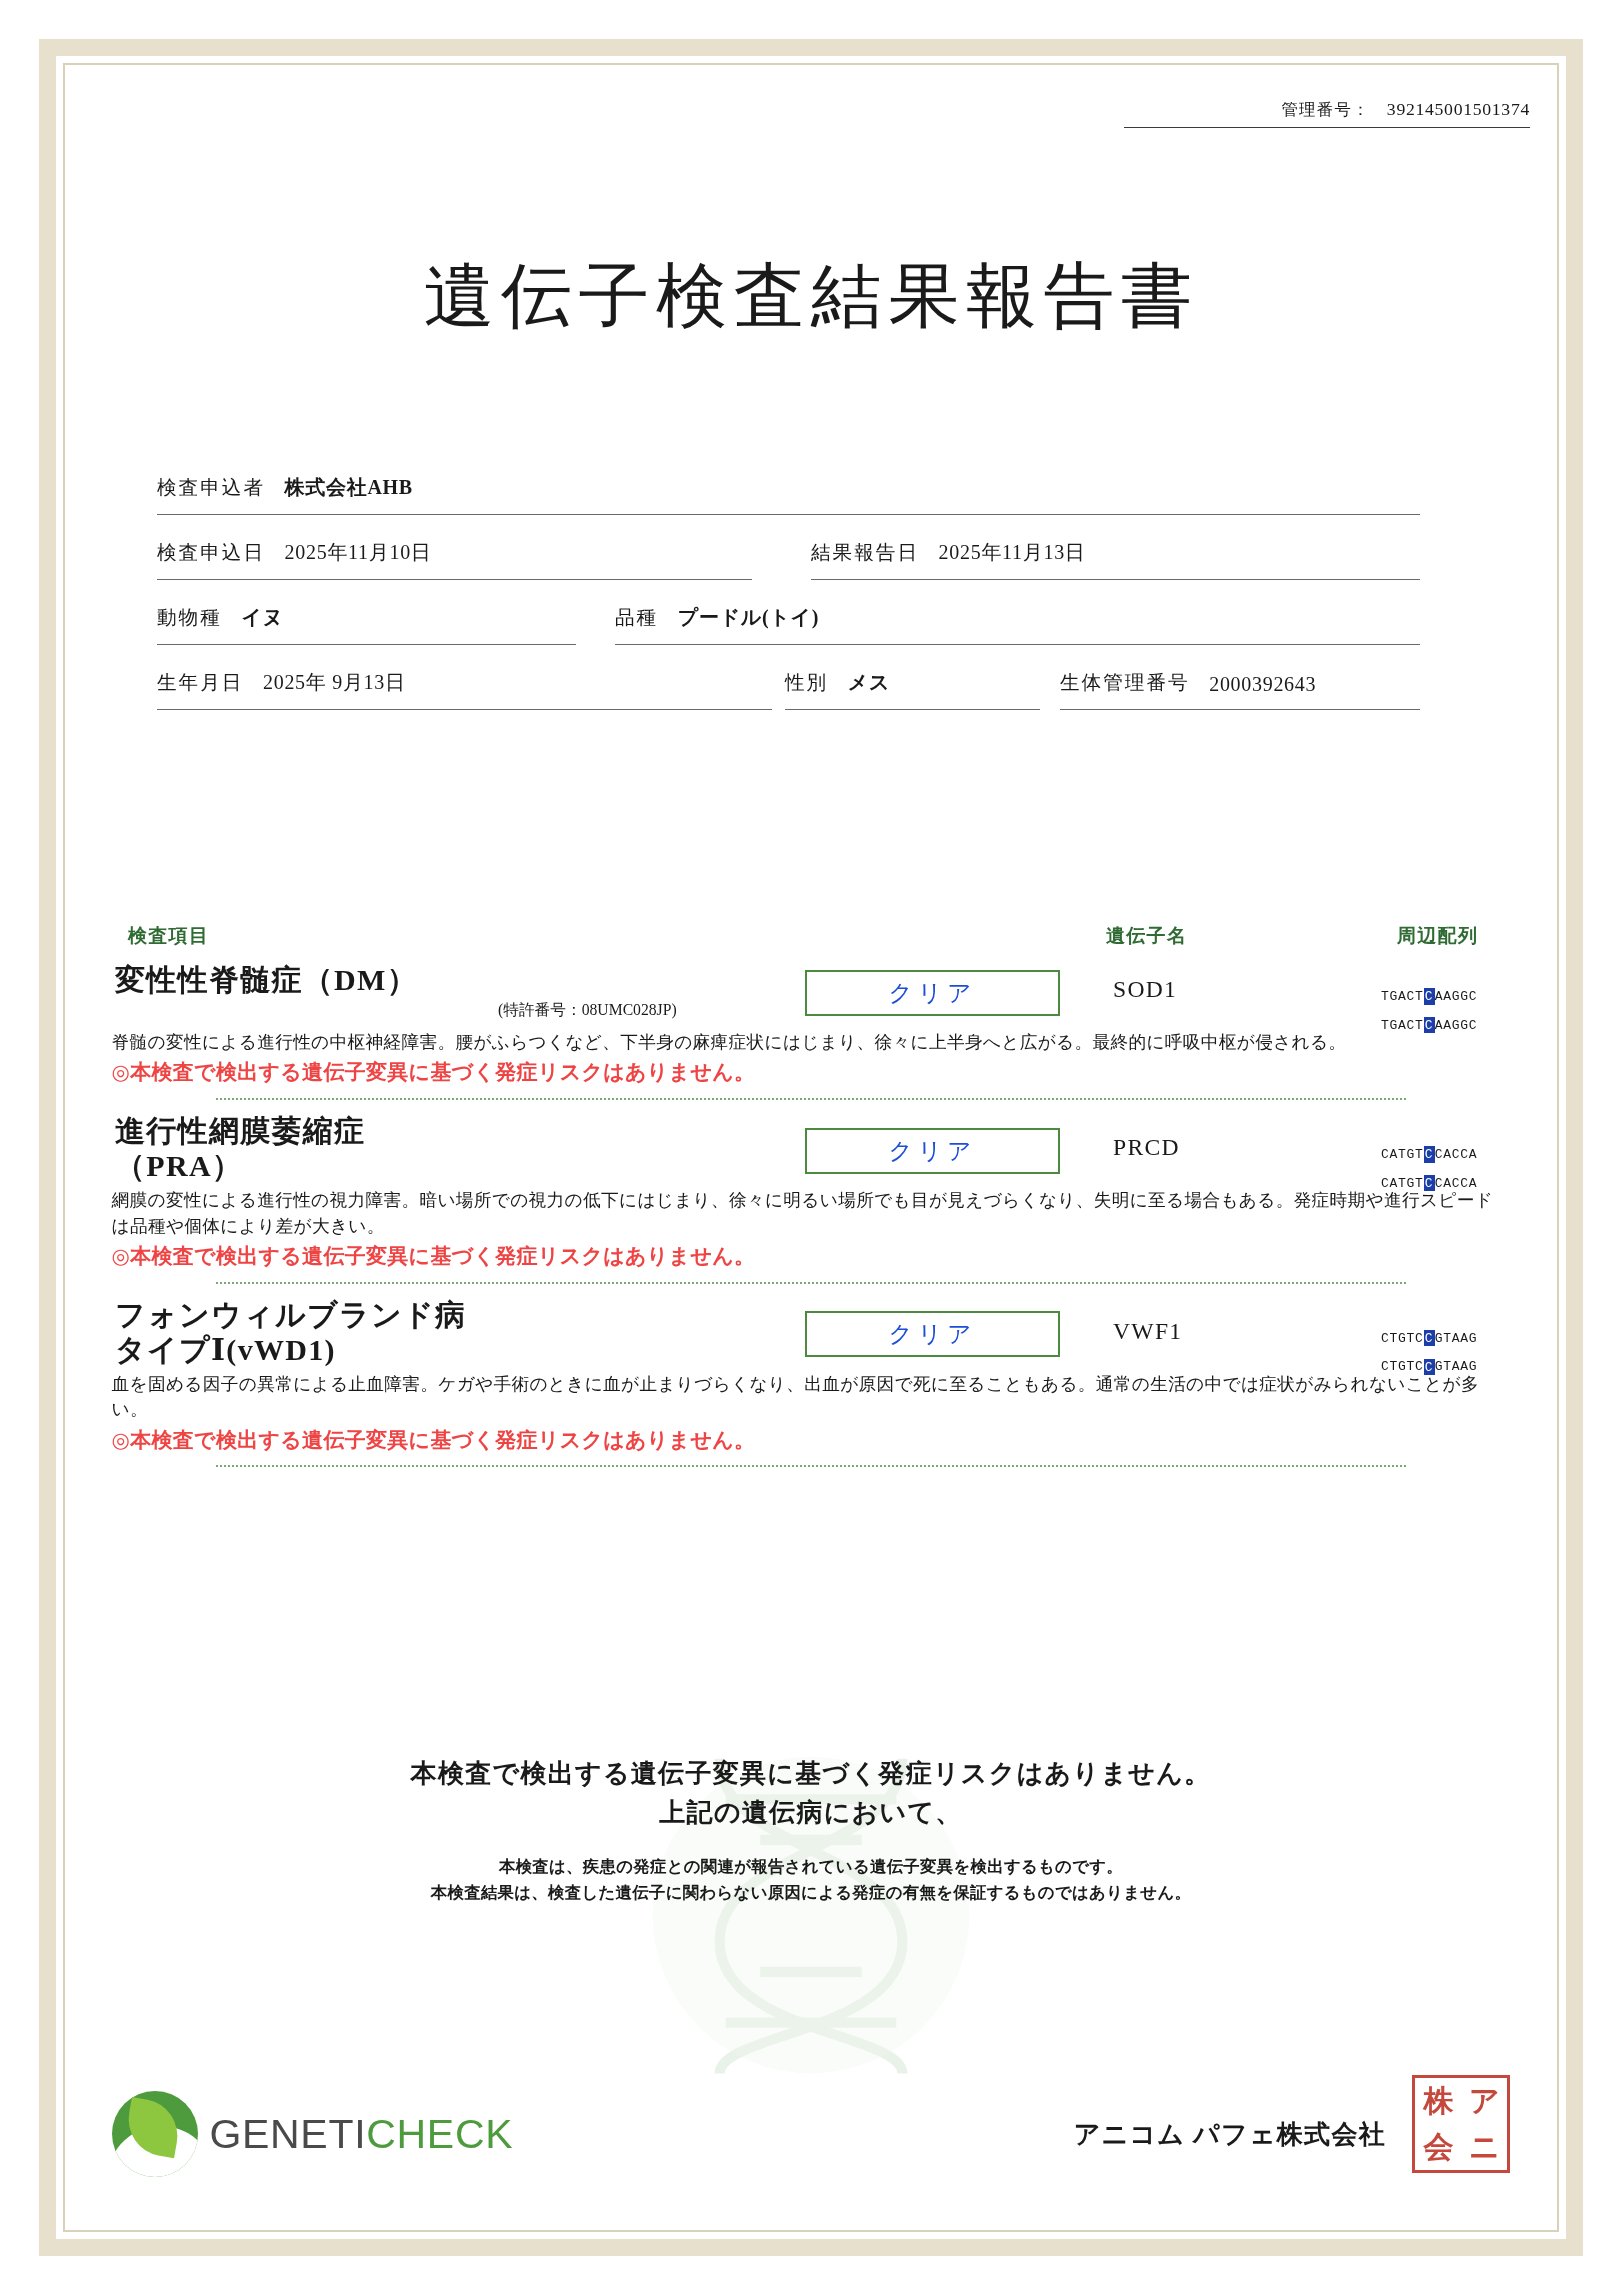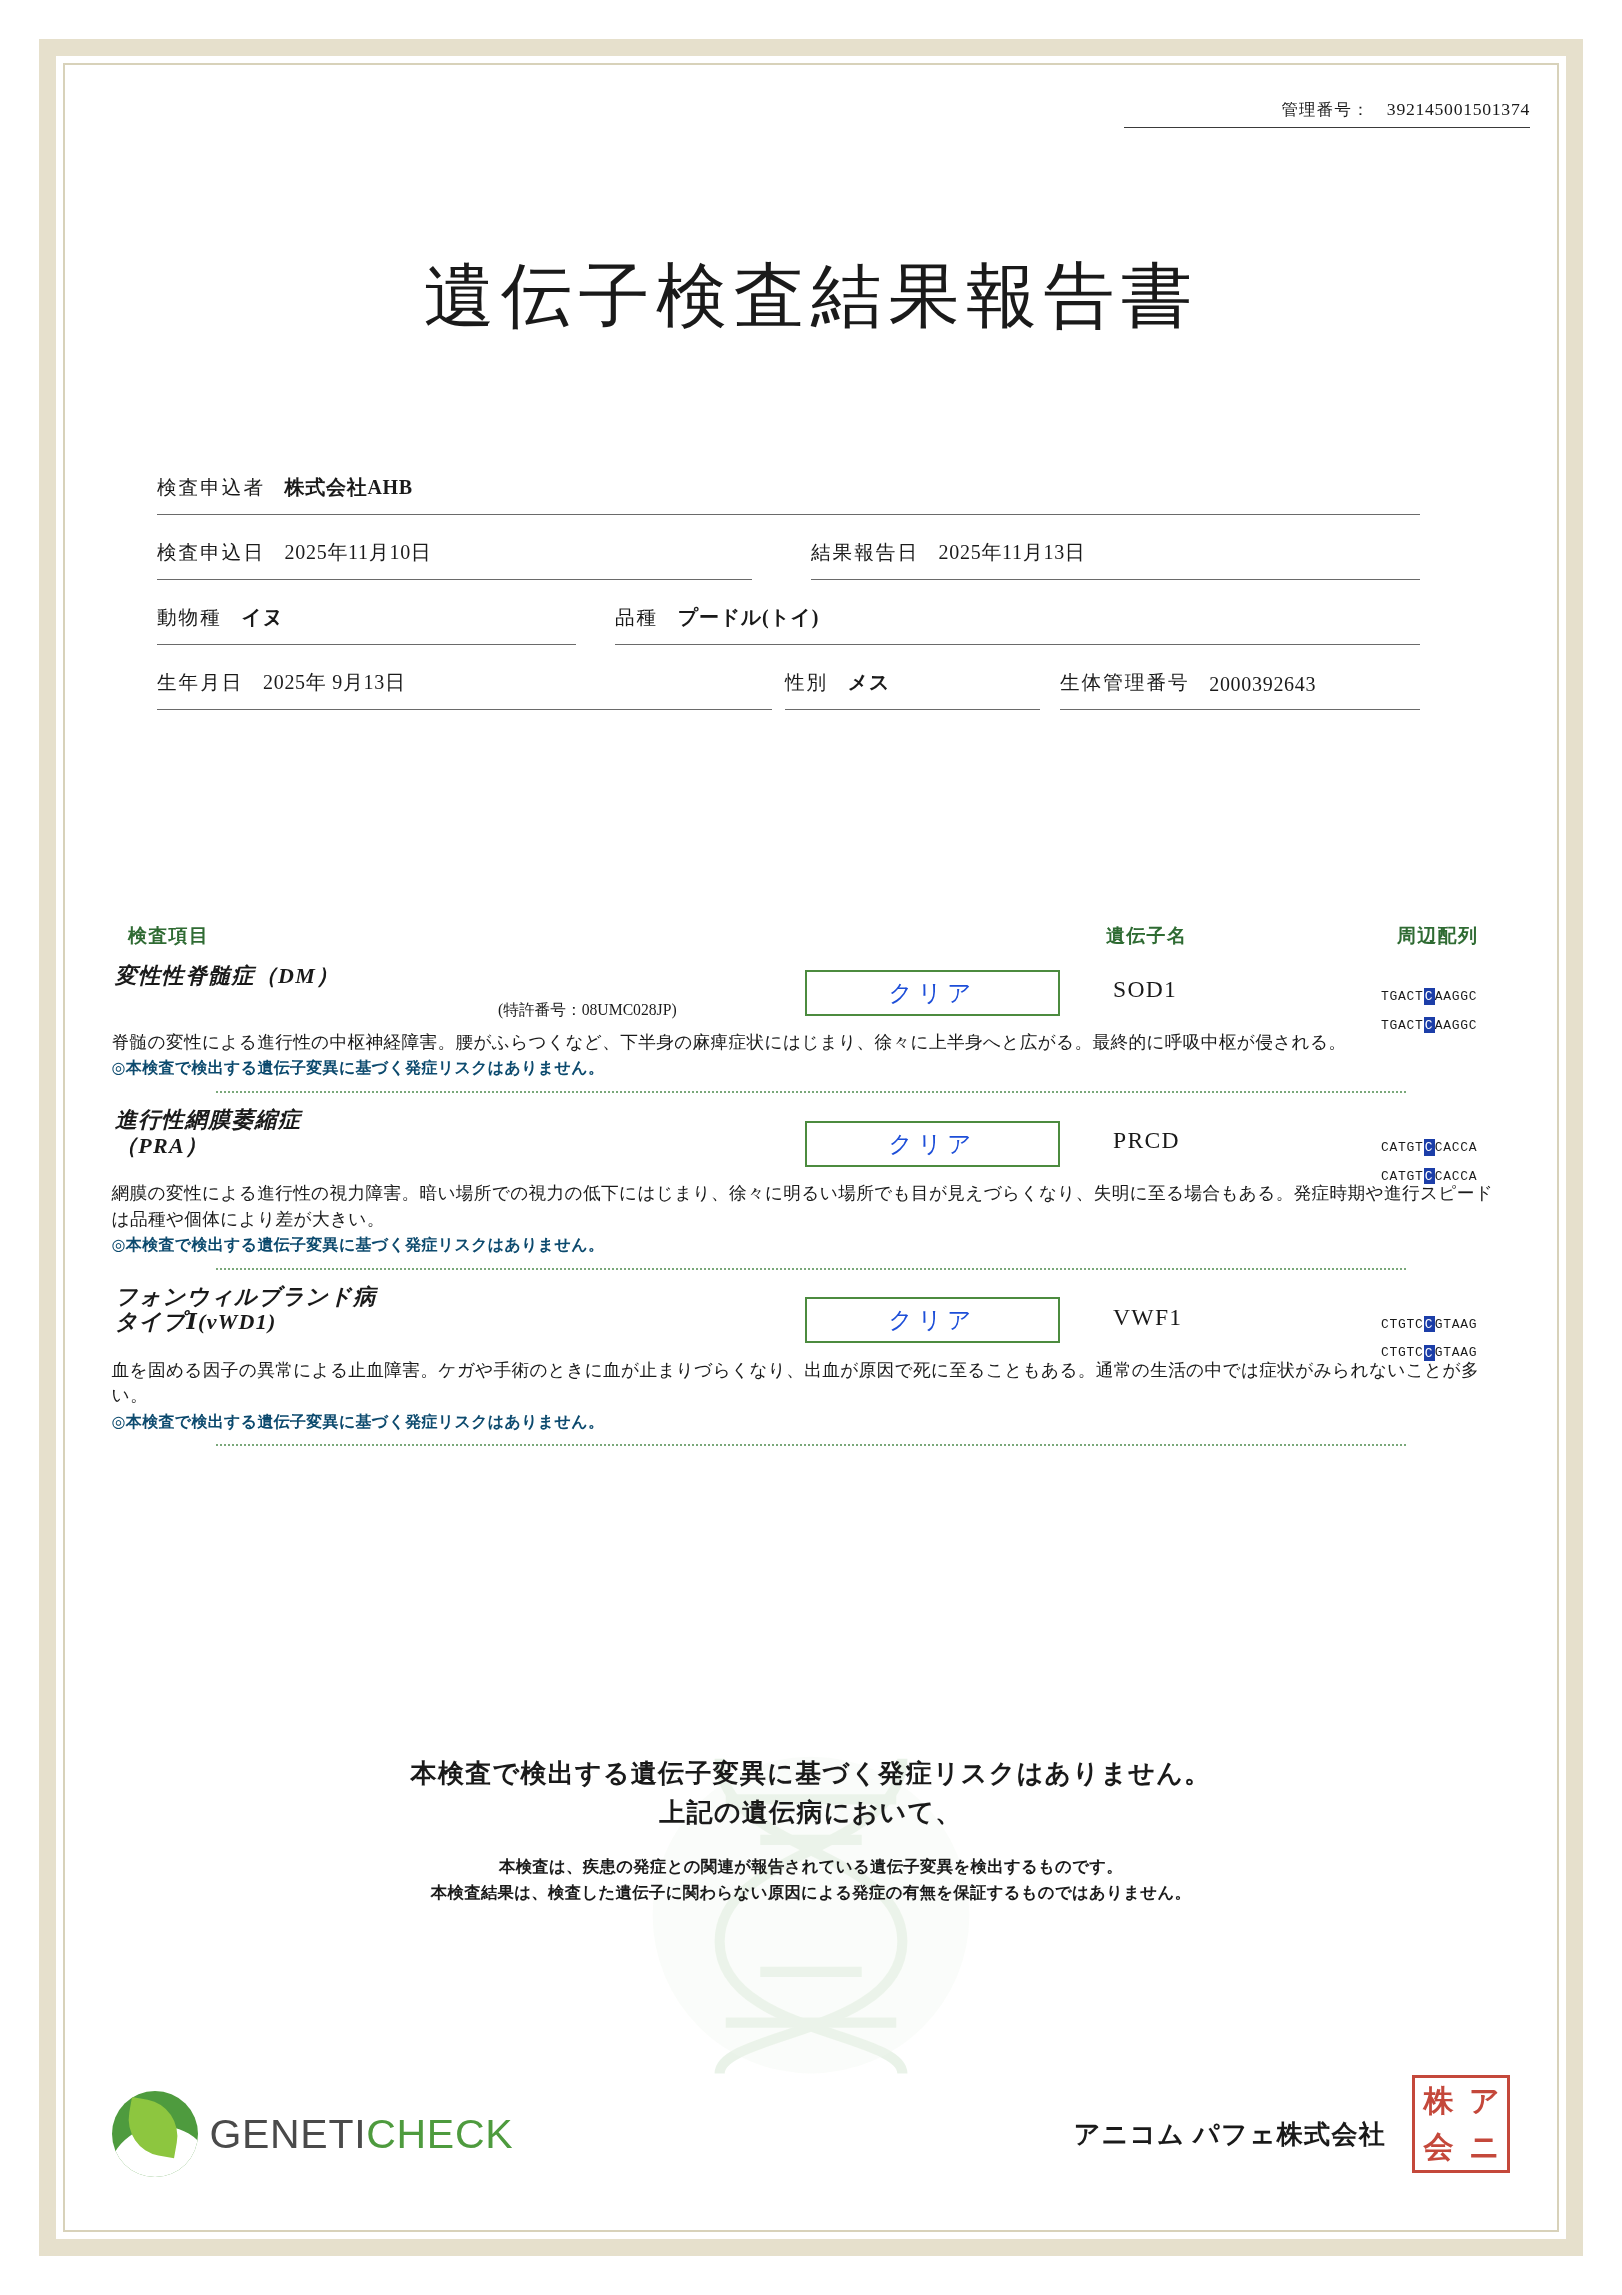--- a/index.html
+++ b/index.html
@@ -139,25 +139,24 @@
     margin-bottom: 6.5px;
   }
   .r-top {
     position: relative;
     height: 71px;
   }
   .r-name {
     position: absolute;
     left: 23px;
     top: 3.9px;
-    font-size: 22px;
+    font-size: 30px;
     font-weight: bold;
     letter-spacing: 1.3px;
     line-height: 1.15;
-    font-style: italic;
   }
   .r-name.two-line { top: -2.6px; }
   .r-patent {
     position: absolute;
     left: 406px;
     top: 41px;
     font-size: 15.7px;
     letter-spacing: 0px;
   }
   .r-status {
@@ -197,23 +196,23 @@
     padding: 0.7px 1.3px;
   }
   .r-desc {
     margin: 0 19.6px 0 19.6px;
     font-size: 17.7px;
     line-height: 1.45;
     letter-spacing: 0.3px;
   }
   .r-risk {
     margin: 2.6px 19.6px 0 19.6px;
-    font-size: 16px;
-    font-weight: bold;
-    color: #0c4a6e;
+    font-size: 21px;
+    font-weight: bold;
+    color: #ef4444;
     letter-spacing: 0.3px;
   }
   .r-divider {
     margin: 11.8px 124px 17px 124px;
     border-top: 2px dotted #7aa87a;
     height: 0;
   }
 
   
   .summary {

